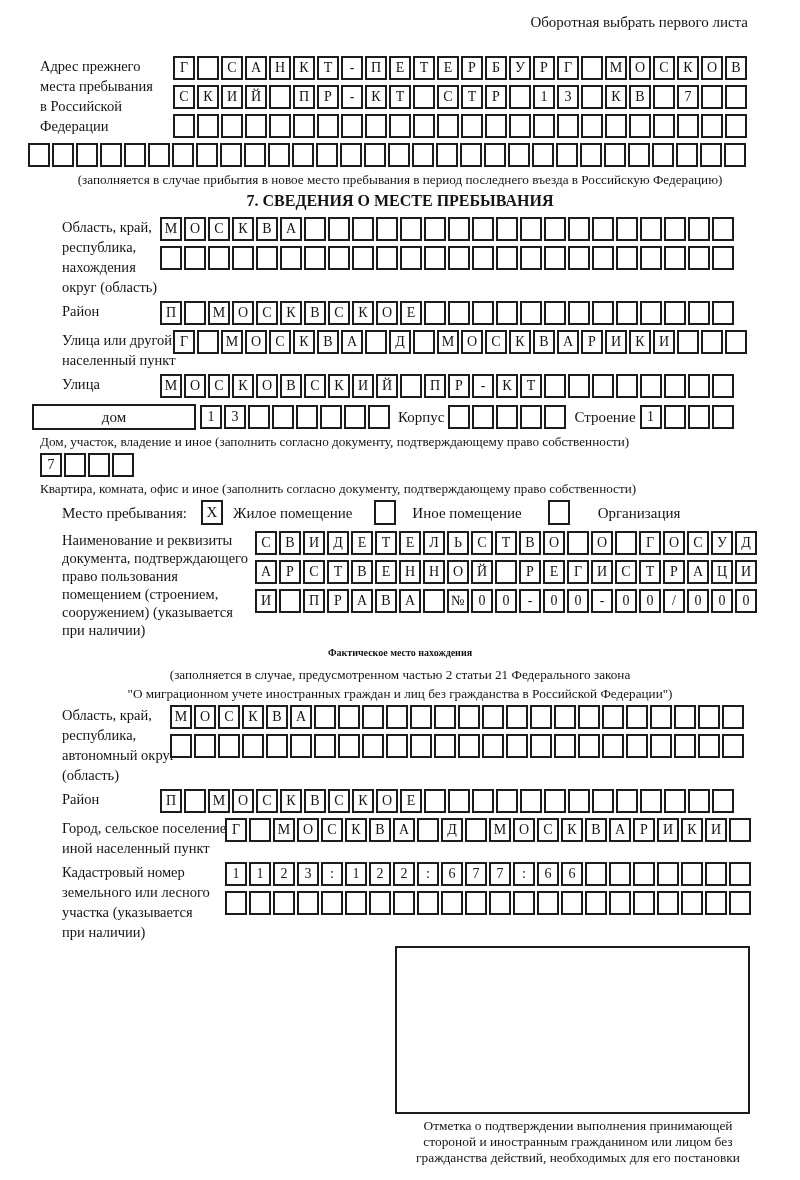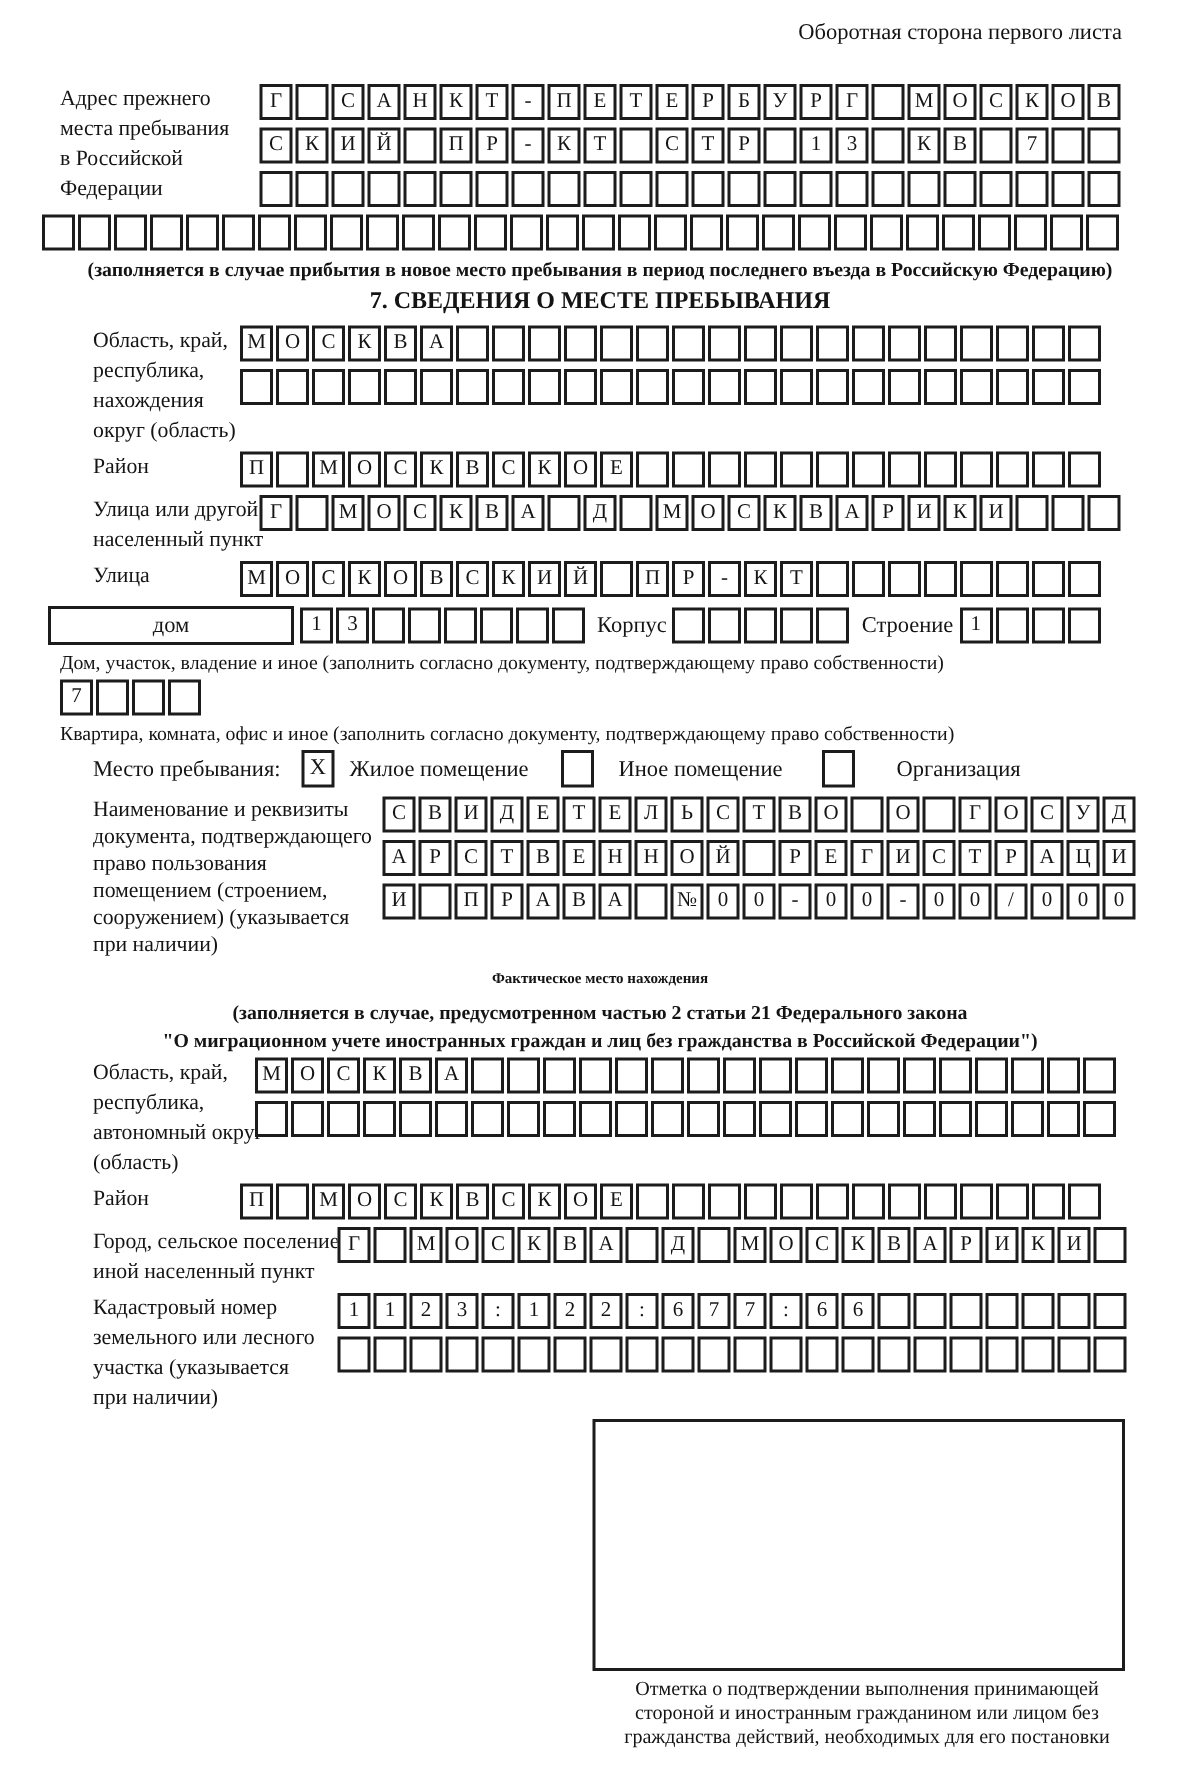--- a/index.html
+++ b/index.html
@@ -12,21 +12,21 @@
   .lbl{font-size:14.5px;line-height:20px;flex:0 0 auto;}
   .lbl div{white-space:nowrap;}
   .cellcol{display:flex;flex-direction:column;}
   .cellrow{display:flex;gap:2px;margin-bottom:5px;height:24px;}
   .cell{
     box-sizing:border-box;width:22px;height:24px;border:2px solid #1c1c1c;background:#fff;
     display:flex;align-items:center;justify-content:center;
     font-size:14px;line-height:1;flex:0 0 auto;
   }
   .note{font-size:13.2px;line-height:16px;margin-bottom:3px;}
-  .note.center{text-align:center;font-weight:bold;}
+  .note.center{text-align:center;}
   .title{font-size:16px;font-weight:bold;text-align:center;margin:3px 0 6px 0;line-height:20px;}
   .subtitle{font-size:10px;font-weight:bold;text-align:center;margin:4px 0 5px 0;line-height:19px;}
   .bigbox{
     box-sizing:border-box;border:2px solid #1c1c1c;height:26px;width:164px;
     display:flex;align-items:center;justify-content:center;font-size:15px;flex:0 0 auto;
   }
   .inline-lbl{font-size:15px;line-height:26px;white-space:nowrap;flex:0 0 auto;}
   .hrow{display:flex;align-items:center;margin-left:32px;margin-bottom:4px;}
   .stayrow{display:flex;margin-left:62px;margin-bottom:2px;height:26px;}
   .checkbox{
@@ -40,21 +40,21 @@
   .lblw193{width:193px;} .lblw108{width:108px;} .lblw163{width:163px;}
   .doc-lbl{line-height:18px;}
   .gap8{width:8px;flex:0 0 auto;} .gap4{width:4px;flex:0 0 auto;}
   .mb0{margin-bottom:0;}
 </style>
 </head>
 <body>
 
 <div class="page">
 
-  <div class="header-note">Оборотная сторона первого листа</div>
+  <div class="header-note">Оборотная выбрать первого листа</div>
 
   <div class="grp ml40">
     <div class="lbl lblw133">
       <div>Адрес прежнего</div>
       <div>места пребывания</div>
       <div>в Российской</div>
       <div>Федерации</div>
     </div>
     <div class="cellcol">
       <div class="cellrow">

